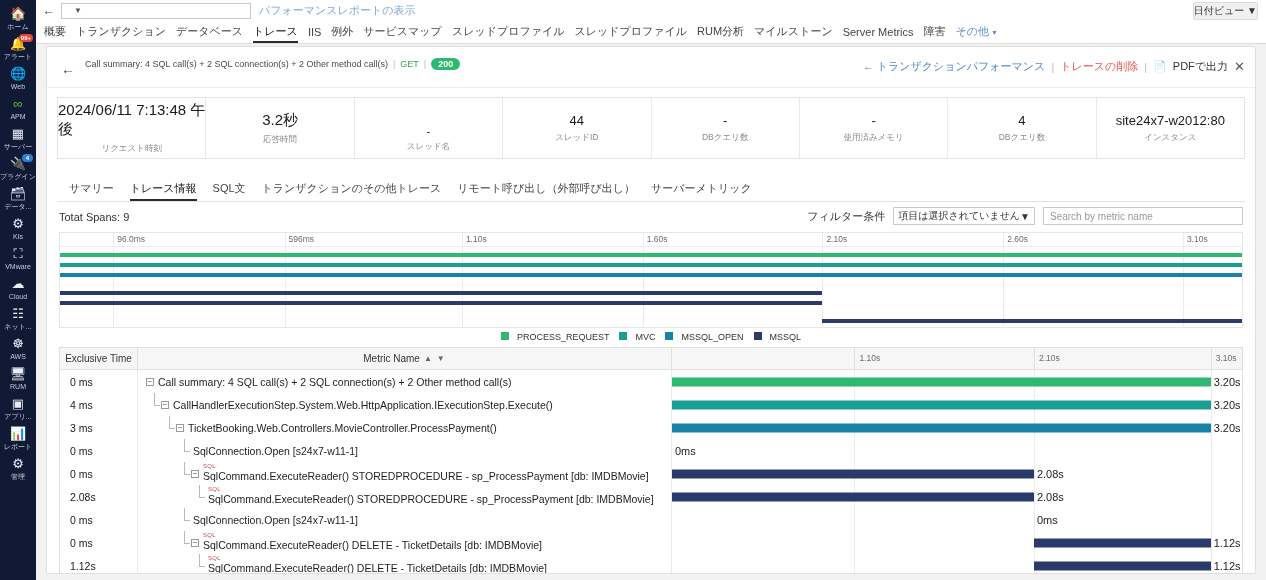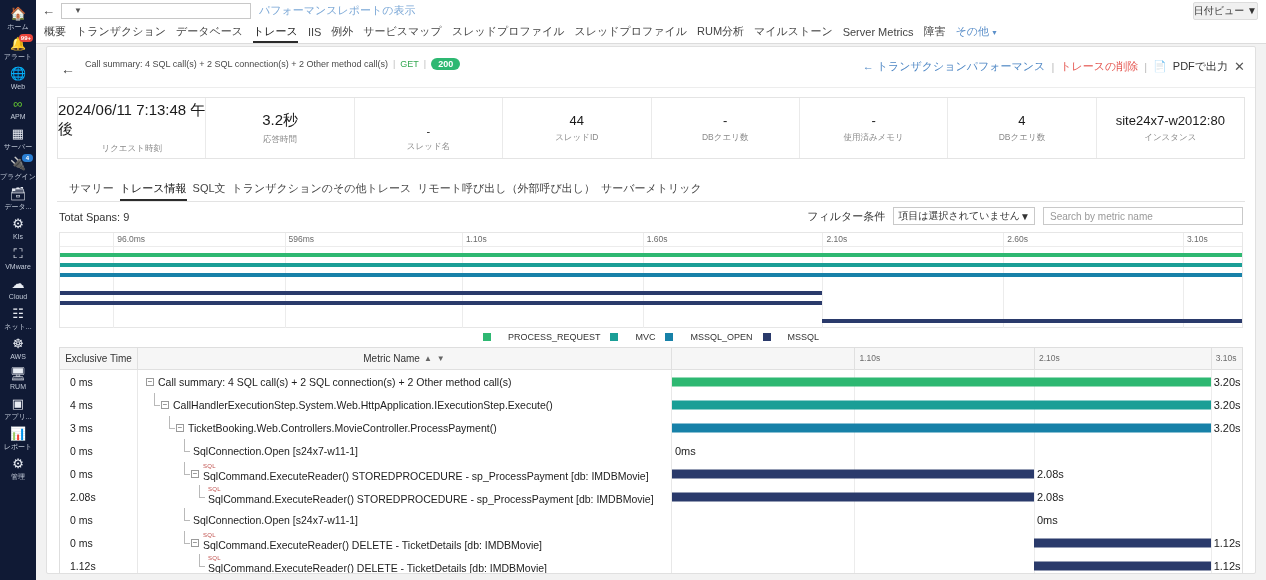--- a/index.html
+++ b/index.html
@@ -132,21 +132,21 @@
     flex: 1 1 0; display: flex; flex-direction: column;
     align-items: center; justify-content: center;
     border-right: 1px solid #eaeaea; position: relative;
   }
   .sm-cell:last-child { border-right: none; }
   .sm-val { font-size: 15px; color: #1a1a1a; }
   .sm-lab { font-size: 8.5px; color: #8a8a8a; margin-top: 4px; }
   .sm-cell.thread { justify-content: flex-end; padding-bottom: 5px; }
 
   .subtabs {
-    display: flex; gap: 6px; padding: 12px 12px 0 12px;
+    display: flex; gap: 16px; padding: 12px 12px 0 12px;
     border-bottom: 1px solid #e3e3e3; margin: 10px 10px 0 10px;
   }
   .subtab { font-size: 11px; color: #444; padding-bottom: 5px; cursor: pointer; position: relative; white-space: nowrap; }
   .subtab.active { color: #111; }
   .subtab.active::after {
     content:""; position:absolute; left:0; right:0; bottom:0; height:2px; background:#2b2b2b;
   }
 
   .filterbar {
     display: flex; align-items: center; padding: 6px 12px 4px 12px;
@@ -174,21 +174,21 @@
   .ov-ruler { position: relative; height: 14px; border-bottom: 1px solid #ececec; }
   .ov-tick { position: absolute; top: 0; bottom: -82px; border-left: 1px solid #ececec; }
   .ov-tick span { position: absolute; left: 3px; top: 1px; font-size: 8.5px; color: #6b6b6b; white-space: nowrap; }
   .ov-body { position: relative; height: 81px; }
   .ov-bar { position: absolute; height: 4px; }
 
   .legend {
     display: flex; justify-content: center; align-items: center; gap: 10px;
     margin-top: 4px; font-size: 9px; color: #333;
   }
-  .lg { display: flex; align-items: center; gap: 17px; }
+  .lg { display: flex; align-items: flex-start; gap: 8px; }
   .lg-sw { width: 8px; height: 8px; display: inline-block; }
 
   
   .tablewrap { margin: 5px 12px 0 12px; border: 1px solid #dedede; position: relative; height: 232px; overflow: hidden; }
   .thead { display: flex; height: 22px; background: #f6f6f6; border-bottom: 1px solid #e0e0e0; }
   .th-excl { width: 78px; flex: 0 0 78px; border-right: 1px solid #e0e0e0; display:flex; align-items:center; justify-content:center; font-size: 10px; color:#333; }
   .th-name { width: 534px; flex: 0 0 534px; border-right: 1px solid #e0e0e0; display:flex; align-items:center; justify-content:center; font-size: 10px; color:#333; gap:4px; }
   .sortico { font-size: 8px; color:#666; letter-spacing: 1px; cursor:pointer; }
   .th-chart { flex: 1 1 auto; position: relative; }
   .th-tick { position: absolute; top: 0; bottom: 0; border-left: 1px solid #e0e0e0; }

